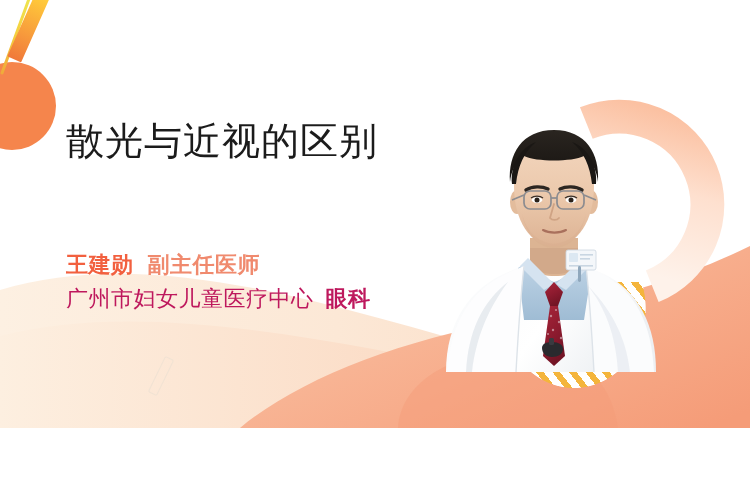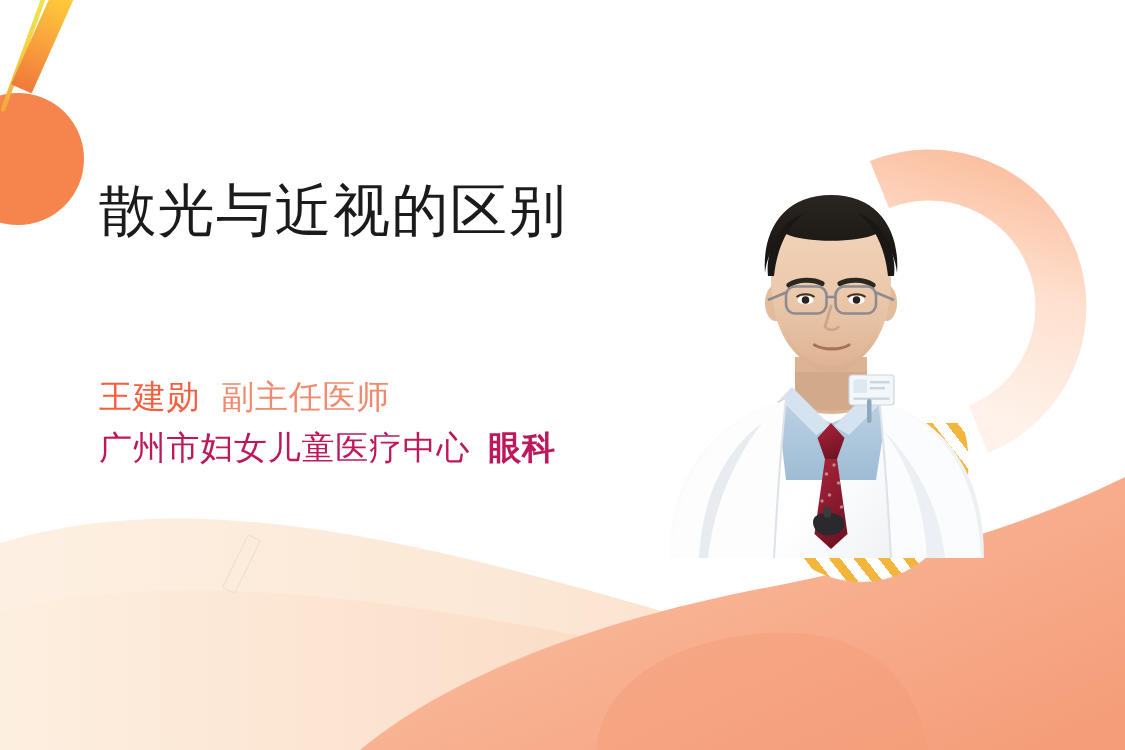--- a/index.html
+++ b/index.html
@@ -3,21 +3,21 @@
 <meta charset="utf-8">
 <style>
   * { margin:0; padding:0; box-sizing:border-box; }
   html, body {
     width:750px; height:500px; overflow:hidden;
     background:#ffffff;
     font-family:"Liberation Sans","DejaVu Sans",sans-serif;
   }
   #slide {
     position:relative;
-    width:750px; height:500px;
+    width:750px; height:428px;
     background:#ffffff;
     overflow:hidden;
   }
 
   
   .bg-layer { position:absolute; inset:0; overflow:hidden; pointer-events:none; }
 
   
   .stroke-thick {
     position:absolute;
@@ -96,24 +96,24 @@
   }
   .byline { position:absolute; left:66px; top:248px; }
   .byline-row {
     font-size:22px;
     line-height:34px;
     letter-spacing:.5px;
     white-space:nowrap;
   }
   .doc-name {
     color:#F2603F;
-    font-weight:400;
+    font-weight:700;
     margin-right:14px;
   }
-  .doc-title { color:#F08A6E; font-weight:400; }
+  .doc-title { color:#F08A6E; font-weight:700; }
   .doc-affil { color:#be185d; font-weight:400; }
   .doc-dept { color:#be185d; margin-left:12px;font-weight:bold; }
 </style>
 </head>
 <body>
 
 <div id="slide">
 
   <div class="bg-layer">
 

